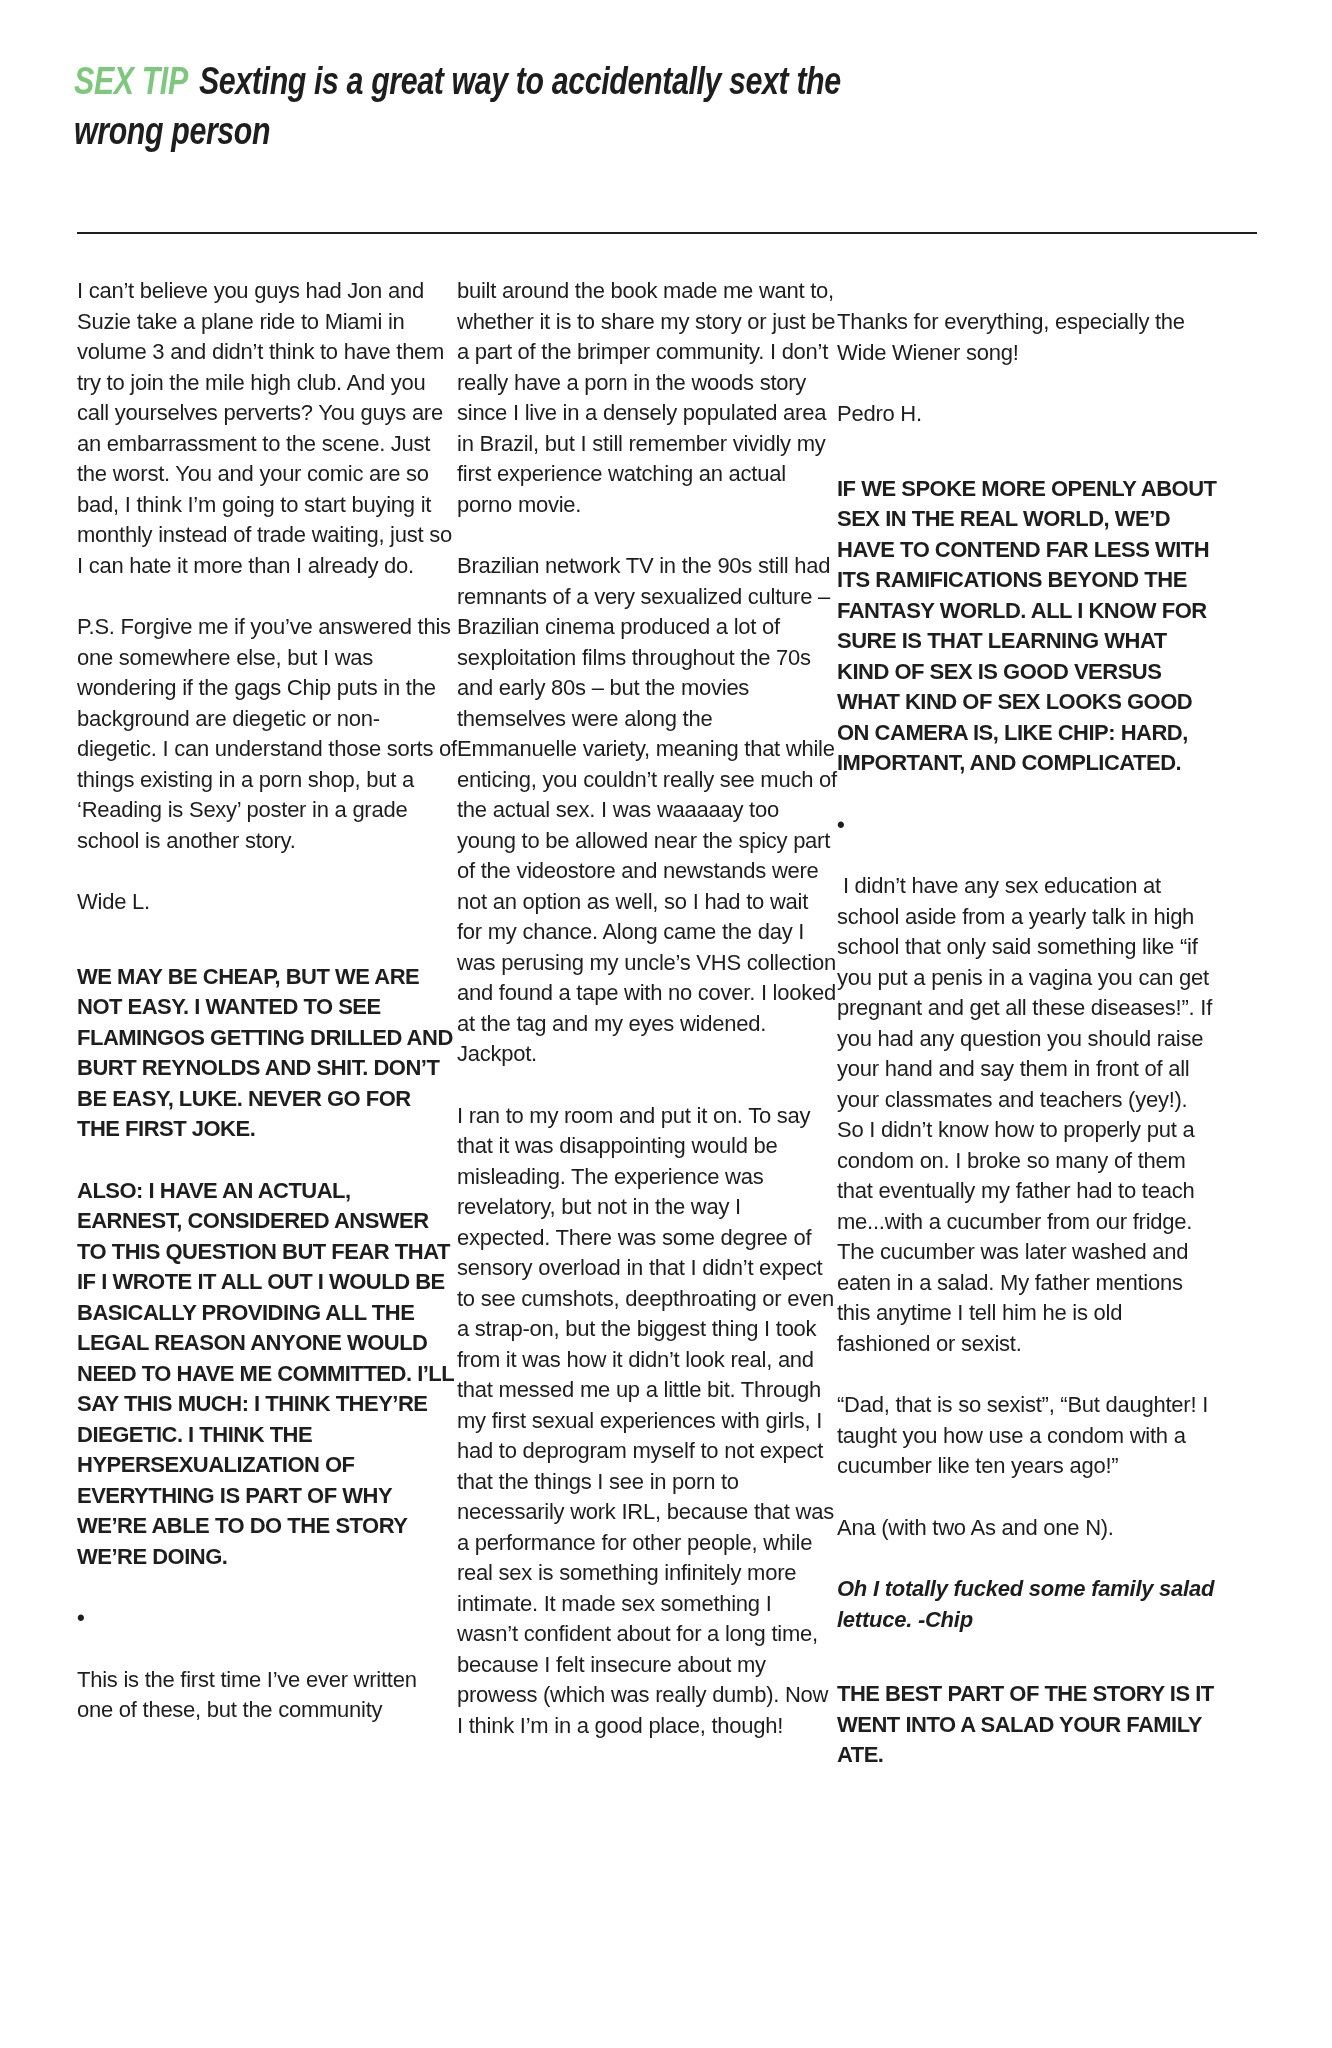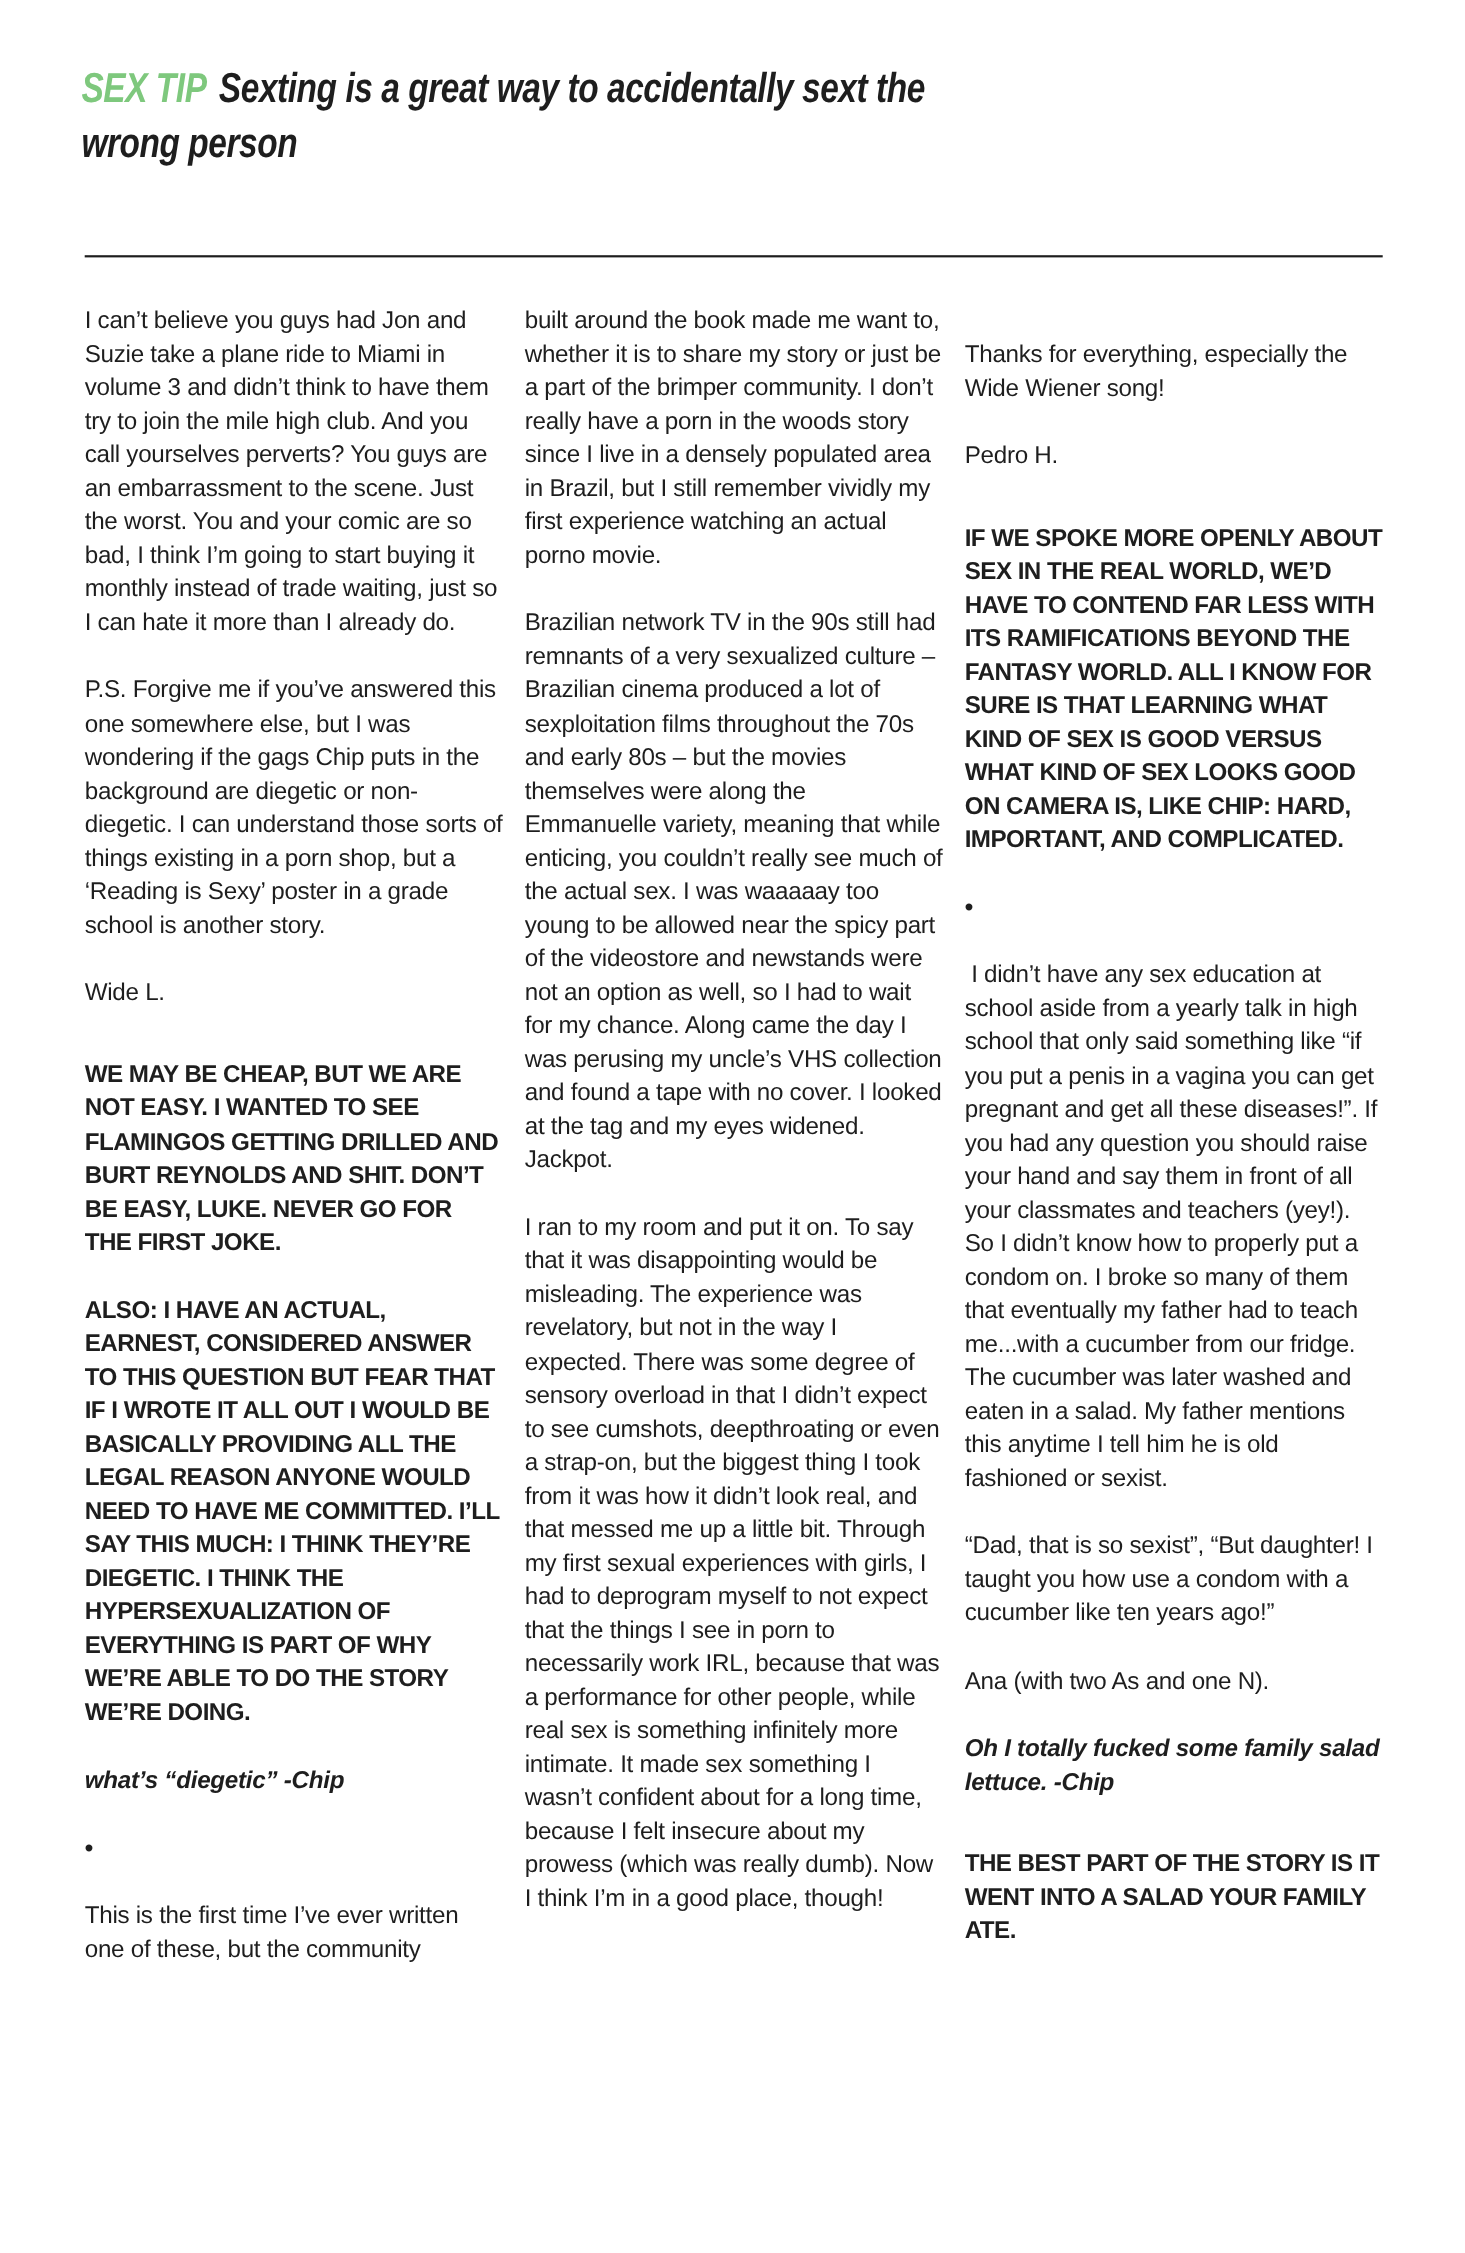--- a/index.html
+++ b/index.html
@@ -43,21 +43,20 @@
     width: 1180px;
     height: 2px;
     background: var(--rule);
   }
   .columns {
     position: absolute;
     left: 77px;
     top: 276px;
     width: 1180px;
     display: flex;
-    gap: 20px;
   }
   .col {
     width: 380px;
     flex: 0 0 380px;
     font-size: 22px;
     line-height: 30.5px;
     letter-spacing: -0.25px;
   }
   .col.col-offset { padding-top: 31px; }
   .para {
@@ -82,21 +81,20 @@
 
   <div class="divider"></div>
 
   <div class="columns">
     <div class="col">
         <div class="para style-normal gap-normal">I can’t believe you guys had Jon and Suzie take a plane ride to Miami in volume 3 and didn’t think to have them try to join the mile high club. And you call yourselves perverts? You guys are an embarrassment to the scene. Just the worst. You and your comic are so bad, I think I’m going to start buying it monthly instead of trade waiting, just so I can hate it more than I already do.</div>
         <div class="para style-normal gap-normal">P.S. Forgive me if you’ve answered this one somewhere else, but I was wondering if the gags Chip puts in the background are diegetic or non-diegetic. I can understand those sorts of things existing in a porn shop, but a ‘Reading is Sexy’ poster in a grade school is another story.</div>
         <div class="para style-normal gap-normal">Wide L.</div>
         <div class="para style-bold gap-section">WE MAY BE CHEAP, BUT WE ARE NOT EASY. I WANTED TO SEE FLAMINGOS GETTING DRILLED AND BURT REYNOLDS AND SHIT. DON’T BE EASY, LUKE. NEVER GO FOR THE FIRST JOKE.</div>
         <div class="para style-bold gap-normal">ALSO: I HAVE AN ACTUAL, EARNEST, CONSIDERED ANSWER TO THIS QUESTION BUT FEAR THAT IF I WROTE IT ALL OUT I WOULD BE BASICALLY PROVIDING ALL THE LEGAL REASON ANYONE WOULD NEED TO HAVE ME COMMITTED. I’LL SAY THIS MUCH: I THINK THEY’RE DIEGETIC. I THINK THE HYPERSEXUALIZATION OF EVERYTHING IS PART OF WHY WE’RE ABLE TO DO THE STORY WE’RE DOING.</div>
-        <div class="para style-bold-italic gap-mid">what’s “diegetic” -Chip</div>
         <div class="para style-bullet gap-mid">•</div>
         <div class="para style-normal gap-mid">This is the first time I’ve ever written one of these, but the community</div>
       </div>
     <div class="col">
         <div class="para style-normal gap-normal">built around the book made me want to, whether it is to share my story or just be a part of the brimper community. I don’t really have a porn in the woods story since I live in a densely populated area in Brazil, but I still remember vividly my first experience watching an actual porno movie.</div>
         <div class="para style-normal gap-normal">Brazilian network TV in the 90s still had remnants of a very sexualized culture – Brazilian cinema produced a lot of sexploitation films throughout the 70s and early 80s – but the movies themselves were along the Emmanuelle variety, meaning that while enticing, you couldn’t really see much of the actual sex. I was waaaaay too young to be allowed near the spicy part of the videostore and newstands were not an option as well, so I had to wait for my chance. Along came the day I was perusing my uncle’s VHS collection and found a tape with no cover. I looked at the tag and my eyes widened. Jackpot.</div>
         <div class="para style-normal gap-normal">I ran to my room and put it on. To say that it was disappointing would be misleading. The experience was revelatory, but not in the way I expected. There was some degree of sensory overload in that I didn’t expect to see cumshots, deepthroating or even a strap-on, but the biggest thing I took from it was how it didn’t look real, and that messed me up a little bit. Through my first sexual experiences with girls, I had to deprogram myself to not expect that the things I see in porn to necessarily work IRL, because that was a performance for other people, while real sex is something infinitely more intimate. It made sex something I wasn’t confident about for a long time, because I felt insecure about my prowess (which was really dumb). Now I think I’m in a good place, though!</div>
       </div>
     <div class="col col-offset">
         <div class="para style-normal gap-normal">Thanks for everything, especially the Wide Wiener song!</div>

